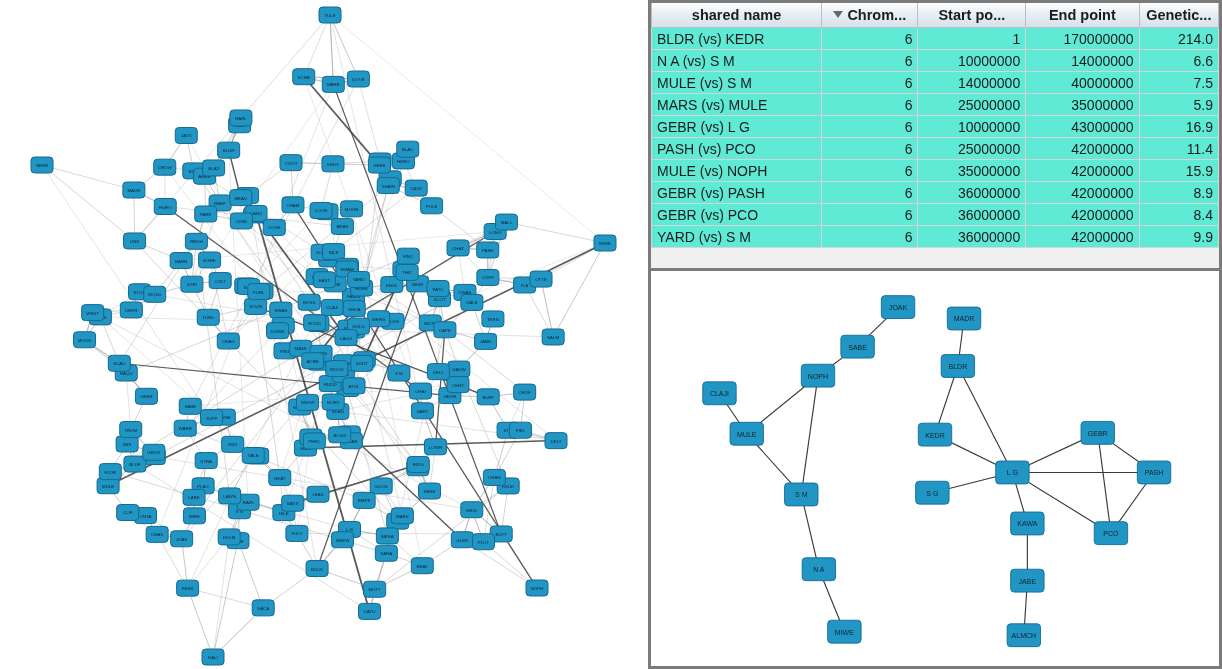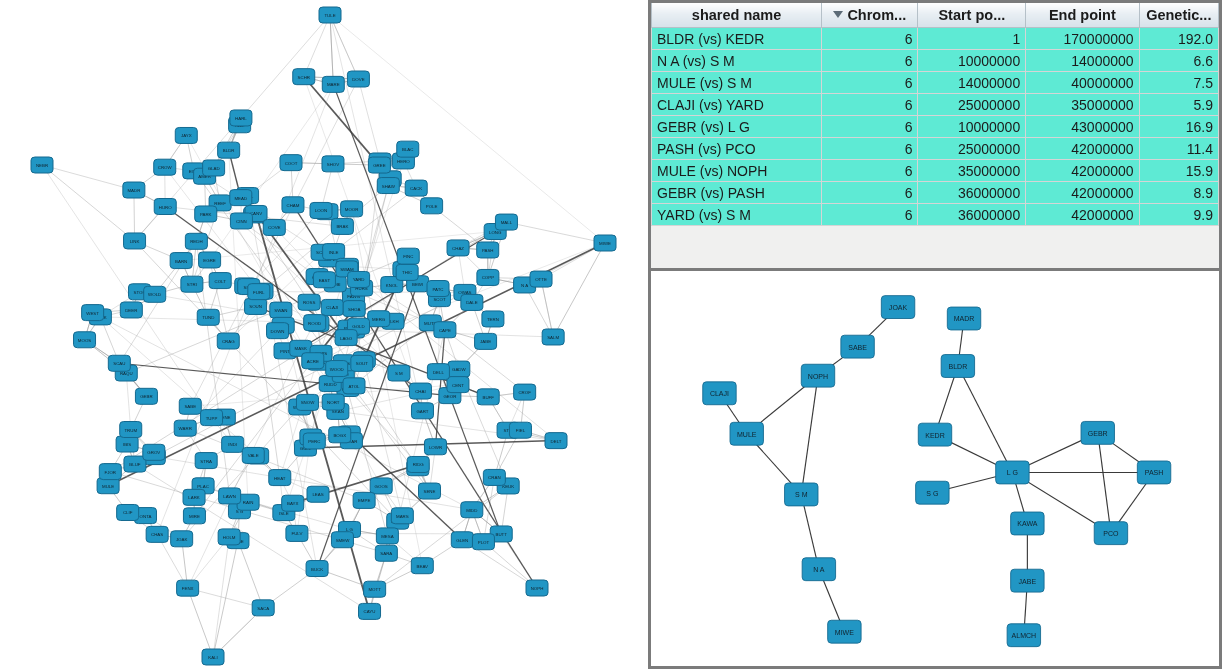--- a/index.html
+++ b/index.html
@@ -1683,38 +1683,38 @@
                 </div>
               </th>
             </tr>
         </thead>
         <tbody id="grid-body">
             <tr>
               <td class="txt">BLDR (vs) KEDR</td>
               <td class="num">6</td>
               <td class="num">1</td>
               <td class="num">170000000</td>
-              <td class="num">192.0</td>
+              <td class="num">214.0</td>
             </tr>
             <tr>
               <td class="txt">N A (vs) S M</td>
               <td class="num">6</td>
               <td class="num">10000000</td>
               <td class="num">14000000</td>
               <td class="num">6.6</td>
             </tr>
             <tr>
               <td class="txt">MULE (vs) S M</td>
               <td class="num">6</td>
               <td class="num">14000000</td>
               <td class="num">40000000</td>
               <td class="num">7.5</td>
             </tr>
             <tr>
-              <td class="txt">CLAJI (vs) YARD</td>
+              <td class="txt">MARS (vs) MULE</td>
               <td class="num">6</td>
               <td class="num">25000000</td>
               <td class="num">35000000</td>
               <td class="num">5.9</td>
             </tr>
             <tr>
               <td class="txt">GEBR (vs) L G</td>
               <td class="num">6</td>
               <td class="num">10000000</td>
               <td class="num">43000000</td>
@@ -1733,20 +1733,27 @@
               <td class="num">35000000</td>
               <td class="num">42000000</td>
               <td class="num">15.9</td>
             </tr>
             <tr>
               <td class="txt">GEBR (vs) PASH</td>
               <td class="num">6</td>
               <td class="num">36000000</td>
               <td class="num">42000000</td>
               <td class="num">8.9</td>
+            </tr>
+            <tr>
+              <td class="txt">GEBR (vs) PCO</td>
+              <td class="num">6</td>
+              <td class="num">36000000</td>
+              <td class="num">42000000</td>
+              <td class="num">8.4</td>
             </tr>
             <tr>
               <td class="txt">YARD (vs) S M</td>
               <td class="num">6</td>
               <td class="num">36000000</td>
               <td class="num">42000000</td>
               <td class="num">9.9</td>
             </tr>
           </tbody>
       </table>

